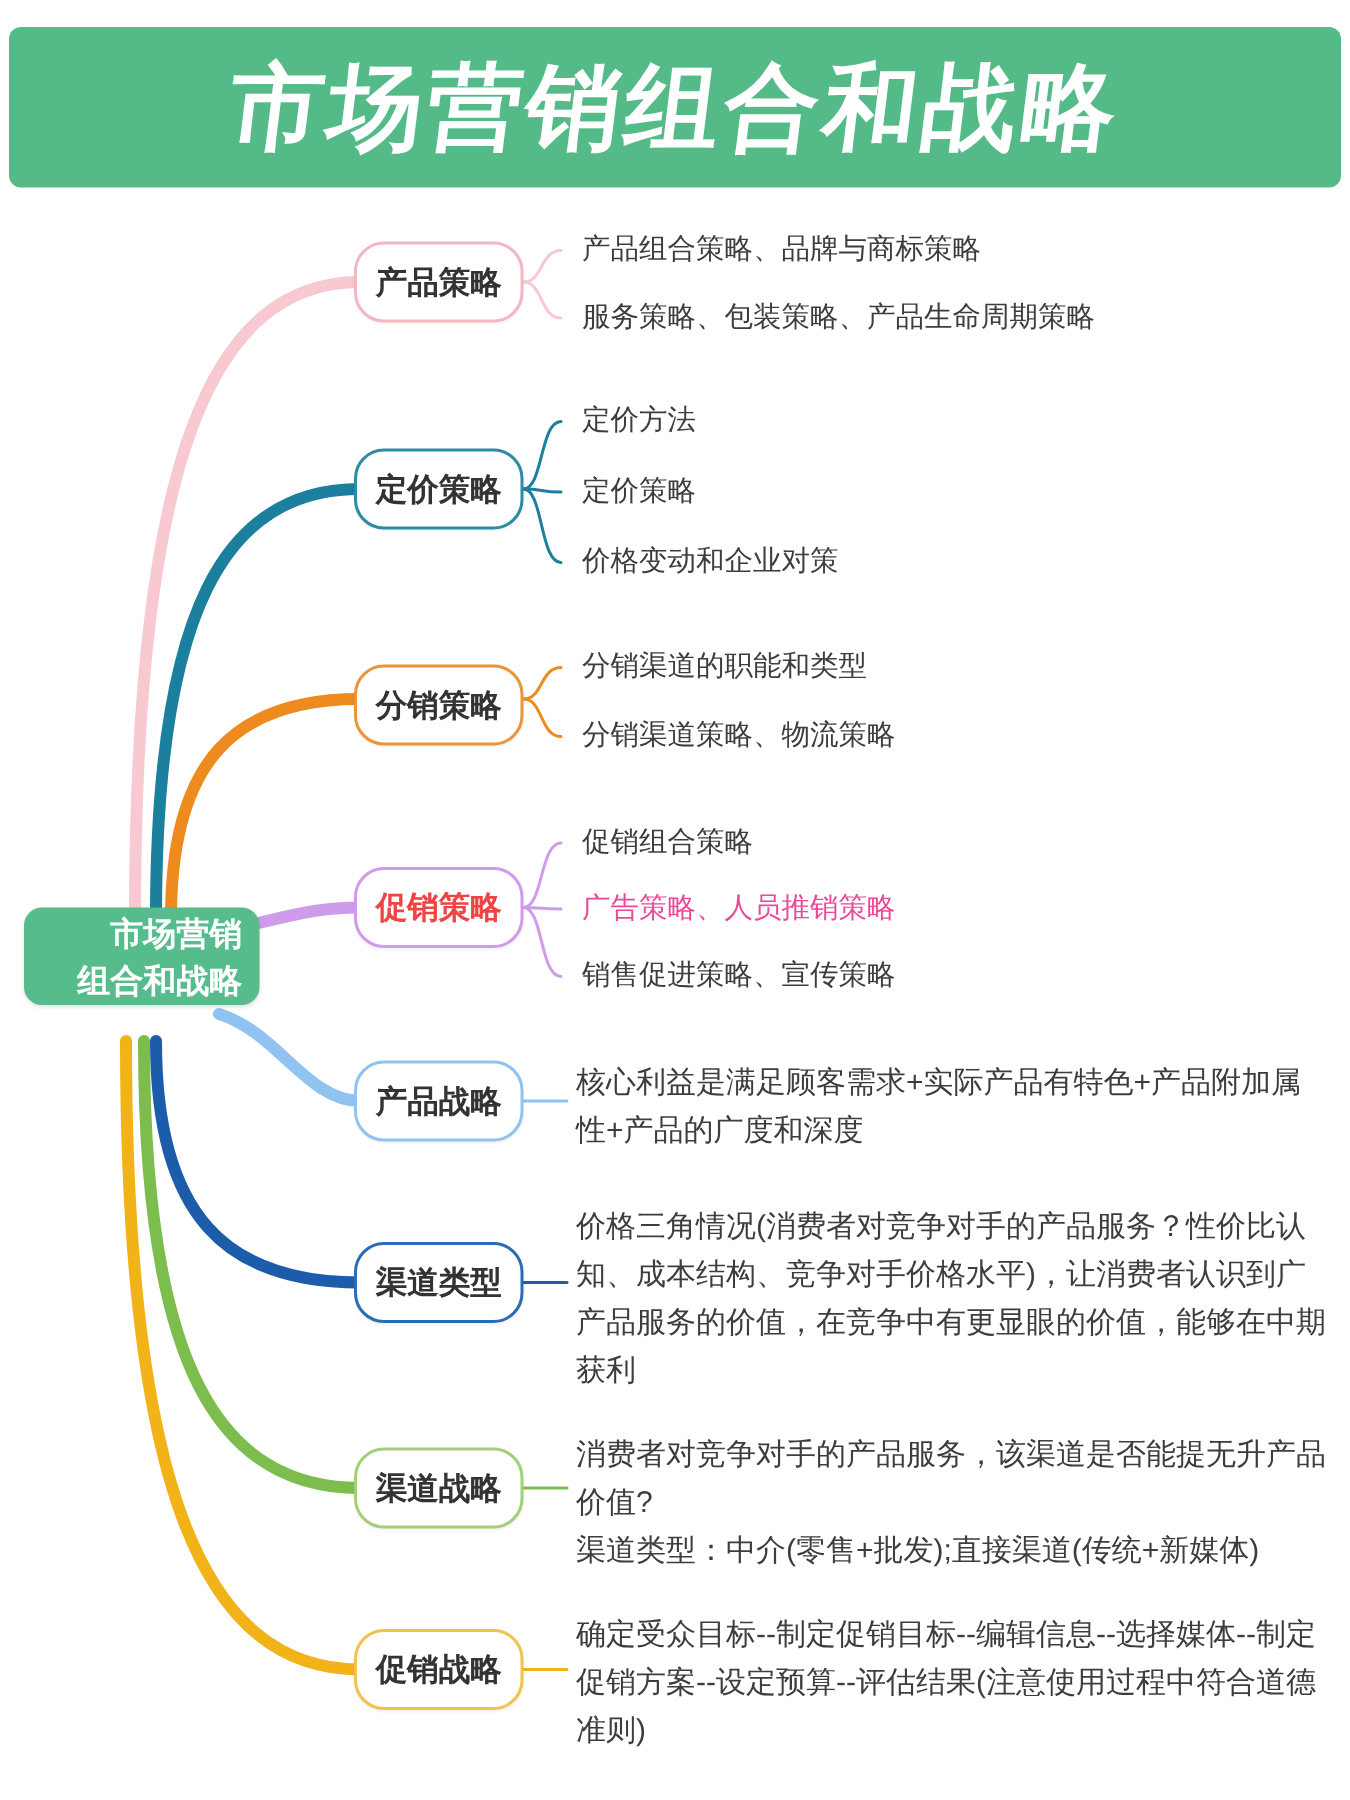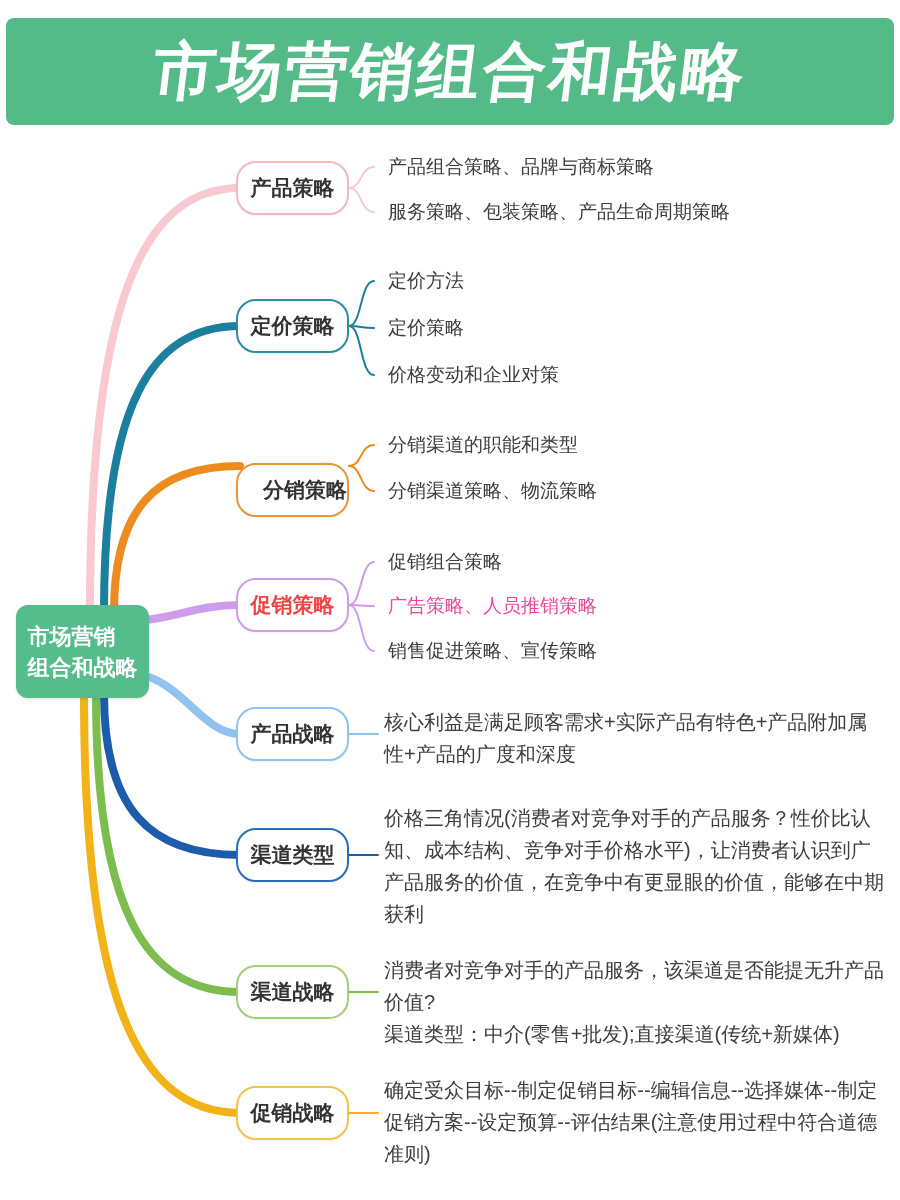--- a/index.html
+++ b/index.html
@@ -4,24 +4,24 @@
 <style>
   html,body{margin:0;padding:0;background:#ffffff;}
   .page{position:relative;width:900px;height:1200px;background:#ffffff;overflow:hidden;
         font-family:"Liberation Sans", sans-serif;}
   .banner{position:absolute;left:6px;top:18px;width:888px;height:107px;border-radius:8px;
           display:flex;align-items:center;justify-content:center;}
   .banner h1{margin:0;color:#ffffff;font-size:63px;font-weight:900;letter-spacing:3px;
              transform:skewX(-7deg);white-space:nowrap;}
   .canvas{position:absolute;left:0;top:0;width:900px;height:1200px;}
   svg.links{position:absolute;left:0;top:0;width:900px;height:1200px;}
-  .root-node{position:absolute;left:16px;top:605px;width:133px;height:93px;border-radius:12px;
-             display:flex;align-items:center;justify-content:center;text-align:left;
+  .root-node{position:absolute;left:16px;top:605px;width:133px;height:65px;border-radius:12px;
+             display:flex;align-items:center;justify-content:center;text-align:right;
              color:#ffffff;font-size:22px;font-weight:bold;line-height:31px;white-space:pre-line;
-             box-shadow:0 1px 3px rgba(0,0,0,0.12);}
+             box-shadow:0 1px 3px rgba(0,0,0,0.12);padding-left:24px;}
   .topic{position:absolute;left:236px;width:113px;height:54px;background:#ffffff;border-radius:20px;
          border:2px solid #ccc;box-sizing:border-box;display:flex;align-items:center;justify-content:center;
          font-size:21px;font-weight:bold;box-shadow:0 1px 2px rgba(0,0,0,0.06);}
   .child-item{position:absolute;left:388px;font-size:19px;line-height:32px;white-space:nowrap;}
   .child-para{position:absolute;left:384px;width:502px;font-size:20px;line-height:32px;
               white-space:pre-line;}
 </style>
 </head>
 <body>
 
@@ -63,21 +63,21 @@
         <span>产品策略</span>
       </div>
       <div class="child-item" style="top: 151px; color: rgb(61, 61, 61);">产品组合策略、品牌与商标策略</div>
       <div class="child-item" style="top: 196px; color: rgb(61, 61, 61);">服务策略、包装策略、产品生命周期策略</div>
       <div class="topic" style="top: 299px; border-color: rgb(46, 139, 165); color: rgb(51, 51, 51);">
         <span>定价策略</span>
       </div>
       <div class="child-item" style="top: 265px; color: rgb(61, 61, 61);">定价方法</div>
       <div class="child-item" style="top: 312px; color: rgb(61, 61, 61);">定价策略</div>
       <div class="child-item" style="top: 359px; color: rgb(61, 61, 61);">价格变动和企业对策</div>
-      <div class="topic" style="top: 463px; border-color: rgb(233, 149, 58); color: rgb(51, 51, 51); justify-content: flex-end;">
+      <div class="topic" style="top: 443px; border-color: rgb(233, 149, 58); color: rgb(51, 51, 51);">
         <span>分销策略</span>
       </div>
       <div class="child-item" style="top: 429px; color: rgb(61, 61, 61);">分销渠道的职能和类型</div>
       <div class="child-item" style="top: 475px; color: rgb(61, 61, 61);">分销渠道策略、物流策略</div>
       <div class="topic" style="top: 578px; border-color: rgb(207, 156, 236); color: #ef4444;">
         <span>促销策略</span>
       </div>
       <div class="child-item" style="top: 546px; color: rgb(61, 61, 61);">促销组合策略</div>
       <div class="child-item" style="top: 590px; color: #ec4899;">广告策略、人员推销策略</div>
       <div class="child-item" style="top: 635px; color: rgb(61, 61, 61);">销售促进策略、宣传策略</div>

